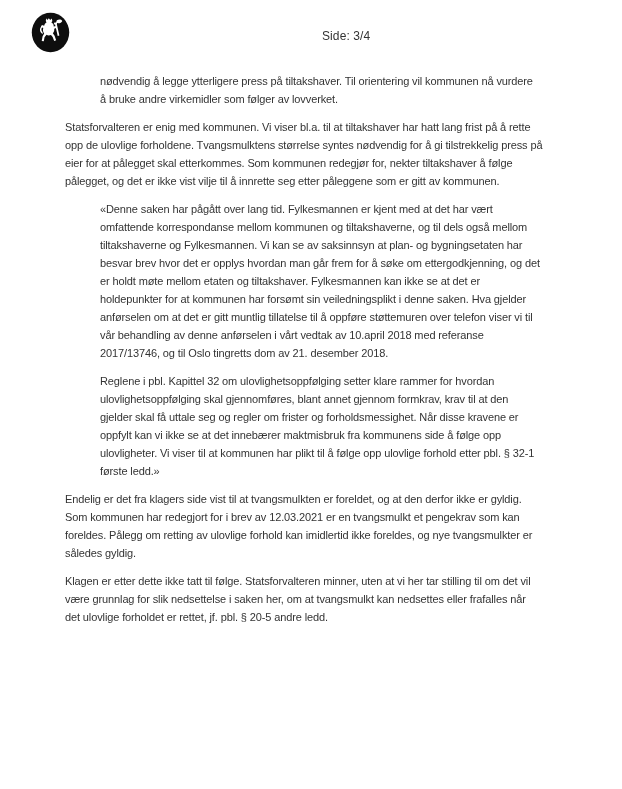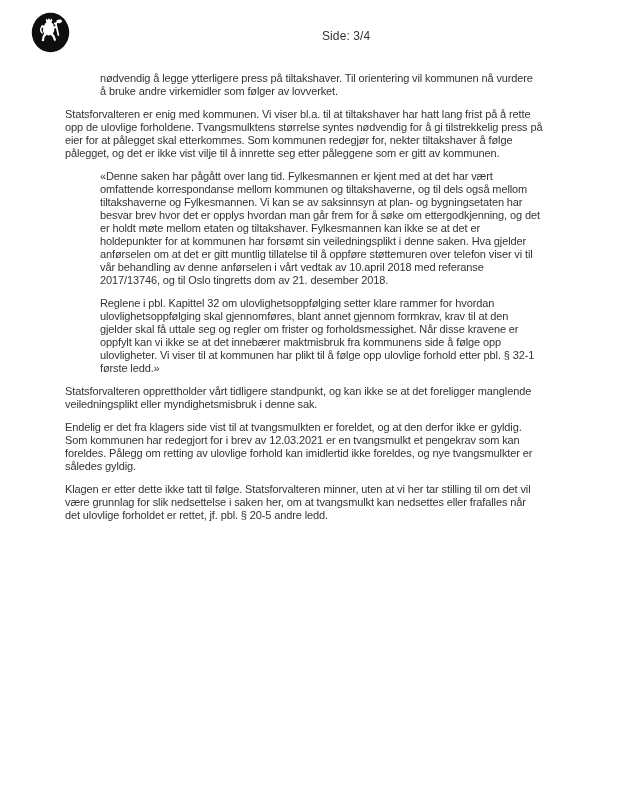--- a/index.html
+++ b/index.html
@@ -28,21 +28,21 @@
     color: #333333;
     letter-spacing: 0.1px;
     white-space: nowrap;
     margin-top: 8px;
   }
   .doc-body {
     position: absolute;
     top: 72px; left: 65px;
     width: 550px;
     font-size: 11px;
-    line-height: 13px;
+    line-height: 18px;
     letter-spacing: -0.12px;
     color: #333333;
   }
   .para {
     margin: 0 0 10px 0;
     white-space: pre;
   }
   .para.indent { padding-left: 35px; }
 </style>
 </head>
@@ -76,22 +76,20 @@
 holdepunkter for at kommunen har forsømt sin veiledningsplikt i denne saken. Hva gjelder
 anførselen om at det er gitt muntlig tillatelse til å oppføre støttemuren over telefon viser vi til
 vår behandling av denne anførselen i vårt vedtak av 10.april 2018 med referanse
 2017/13746, og til Oslo tingretts dom av 21. desember 2018.</div>
   <div class="para indent">Reglene i pbl. Kapittel 32 om ulovlighetsoppfølging setter klare rammer for hvordan
 ulovlighetsoppfølging skal gjennomføres, blant annet gjennom formkrav, krav til at den
 gjelder skal få uttale seg og regler om frister og forholdsmessighet. Når disse kravene er
 oppfylt kan vi ikke se at det innebærer maktmisbruk fra kommunens side å følge opp
 ulovligheter. Vi viser til at kommunen har plikt til å følge opp ulovlige forhold etter pbl. § 32-1
 første ledd.»</div>
-  <div class="para">Statsforvalteren opprettholder vårt tidligere standpunkt, og kan ikke se at det foreligger manglende
-veiledningsplikt eller myndighetsmisbruk i denne sak.</div>
   <div class="para">Endelig er det fra klagers side vist til at tvangsmulkten er foreldet, og at den derfor ikke er gyldig.
 Som kommunen har redegjort for i brev av 12.03.2021 er en tvangsmulkt et pengekrav som kan
 foreldes. Pålegg om retting av ulovlige forhold kan imidlertid ikke foreldes, og nye tvangsmulkter er
 således gyldig.</div>
   <div class="para">Klagen er etter dette ikke tatt til følge. Statsforvalteren minner, uten at vi her tar stilling til om det vil
 være grunnlag for slik nedsettelse i saken her, om at tvangsmulkt kan nedsettes eller frafalles når
 det ulovlige forholdet er rettet, jf. pbl. § 20-5 andre ledd.</div>
 </main>
 
 </body></html>

